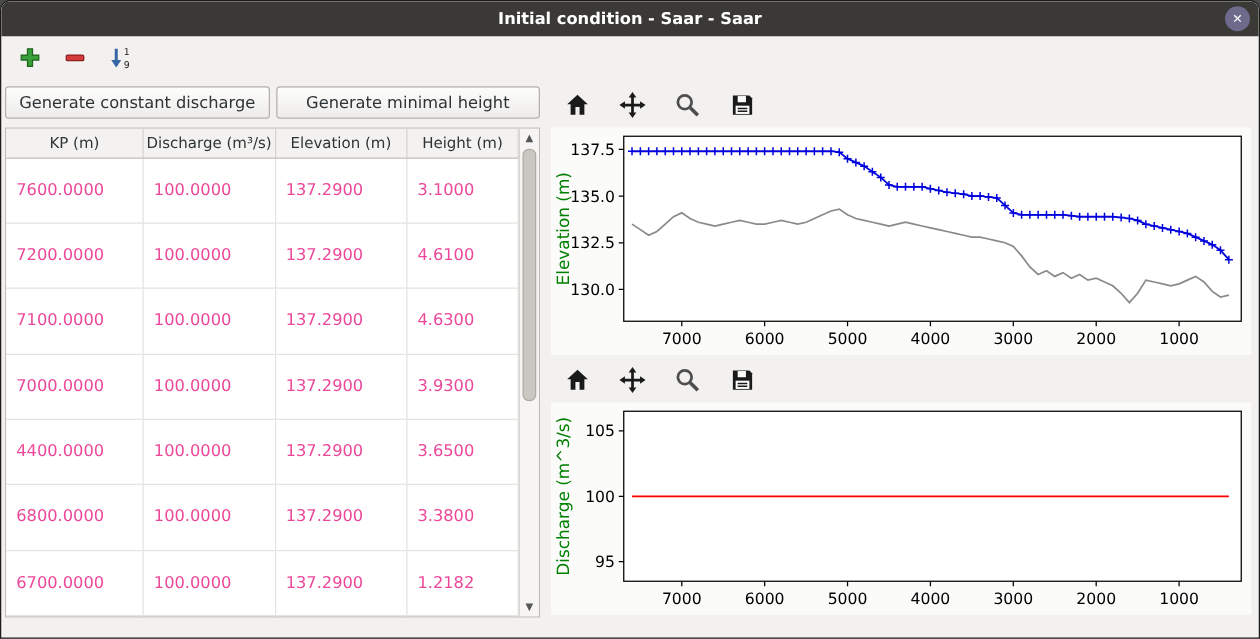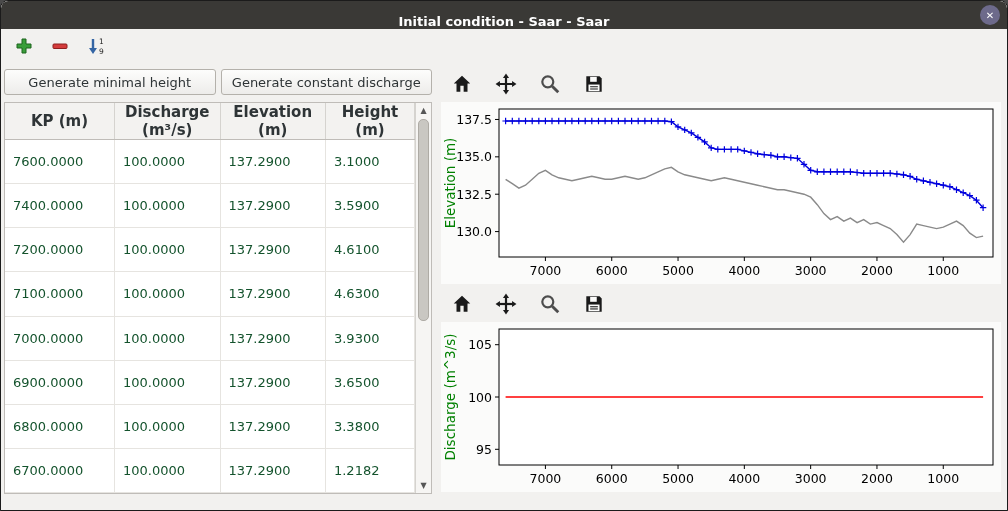--- a/index.html
+++ b/index.html
@@ -1,39 +1,39 @@
 <!DOCTYPE html>
 <html><head>
 <meta charset="utf-8">
 <style>
   * { margin:0; padding:0; box-sizing:border-box; }
   html,body { width:1008px; height:511px; }
   body { font-family:"DejaVu Sans","Liberation Sans",sans-serif; background:#4a4a4a; }
   .window { width:1008px; height:511px; border:1px solid #1b1b1b; border-radius:8px 8px 0 0;
             overflow:hidden; display:flex; flex-direction:column; background:#f2f1ef; }
-  .titlebar { height:28px; background:#3a3936; color:#ffffff; display:flex; align-items:flex-end;
+  .titlebar { height:28px; background:#3a3936; color:#ffffff; display:flex; align-items:center;
               justify-content:center; position:relative; font-size:13px; font-weight:bold;
               border-radius:7px 7px 0 0; flex:0 0 auto; }
   .close-btn { position:absolute; right:7px; top:4px; width:20px; height:20px; border-radius:50%;
                background:#6d6a8b; color:#fff; display:flex; align-items:center; justify-content:center;
                font-size:10px; cursor:default; }
   .toolbar { height:34px; display:flex; align-items:center; gap:8px; padding:0 9px; flex:0 0 auto; }
   .tool-btn { width:28px; height:26px; display:flex; align-items:center; justify-content:center; border-radius:3px; }
   .content { flex:1; display:flex; min-height:0; }
   .left-panel { width:434px; flex:0 0 auto; padding:6px 3px 0 3px; display:flex; flex-direction:column; }
   .btn-row { display:flex; gap:5px; margin-bottom:7px; }
   .gtk-btn { flex:1; height:26px; background:linear-gradient(#fdfdfc,#edecea); border:1px solid #b4b1ab;
              border-radius:3px; font-size:13px; font-family:inherit; color:#2e3436; }
   .table-wrap { display:flex; border:1px solid #bfbcb8; height:392px; background:#ffffff; }
   table { border-collapse:collapse; table-layout:fixed; width:412px; }
   th { background:#f3f2f0; border-right:1px solid #d5d3cf; border-bottom:1px solid #bfbcb8;
-       font-size:15px; font-weight:bold; height:23px; color:#2e3436; }
+       font-size:12px; font-weight:normal; height:23px; color:#2e3436; }
   th:nth-child(1){width:107px} th:nth-child(2){width:103px} th:nth-child(3){width:103px} th:nth-child(4){width:87px}
   td { border-right:1px solid #e6e4e0; border-bottom:1px solid #e6e4e0; font-size:13px; height:19px;
-       padding-left:8px; color:#14532d; background:#fff; white-space:nowrap; overflow:hidden; }
+       padding-left:8px; color:#ec4899; background:#fff; white-space:nowrap; overflow:hidden; }
   .scrollbar { width:16px; background:#f6f5f3; border-left:1px solid #d5d3cf; display:flex;
                flex-direction:column; align-items:stretch; }
   .sb-btn { height:15px; display:flex; align-items:center; justify-content:center; font-size:8px; color:#565656; }
   .sb-track { flex:1; position:relative; }
   .sb-thumb { position:absolute; top:1px; left:2px; right:2px; height:56%; background:#c9c7c2;
               border:1px solid #aeaba5; border-radius:5px; }
   .right-panel { flex:1; padding:5px 4px 0 6px; display:flex; flex-direction:column; min-width:0; }
   .nav-toolbar { height:32px; display:flex; align-items:center; gap:14px; padding:1px 6px; flex:0 0 auto; }
   .nav-btn { width:30px; height:28px; display:flex; align-items:center; justify-content:center; border-radius:3px; }
   svg.chart { background:#fbfbfa; display:block; margin-top:2px; }
@@ -68,66 +68,60 @@
         <text x="13" y="8" font-size="7.5" fill="#222" font-family="DejaVu Sans, sans-serif">1</text>
         <text x="13" y="18" font-size="7.5" fill="#222" font-family="DejaVu Sans, sans-serif">9</text>
       </svg>
     </div>
   </div>
 
   <div class="content">
 
     <div class="left-panel">
       <div class="btn-row">
+        <button class="gtk-btn">Generate constant discharge</button>
         <button class="gtk-btn">Generate minimal height</button>
-        <button class="gtk-btn">Generate constant discharge</button>
       </div>
       <div class="table-wrap">
         <table>
           <thead>
               <tr>
                 <th>KP (m)</th>
                 <th>Discharge (m³/s)</th>
                 <th>Elevation (m)</th>
                 <th>Height (m)</th>
               </tr>
             </thead>
           <tbody>
               <tr>
                 <td>7600.0000</td>
                 <td>100.0000</td>
                 <td>137.2900</td>
                 <td>3.1000</td>
               </tr>
               <tr>
-                <td>7400.0000</td>
-                <td>100.0000</td>
-                <td>137.2900</td>
-                <td>3.5900</td>
-              </tr>
-              <tr>
                 <td>7200.0000</td>
                 <td>100.0000</td>
                 <td>137.2900</td>
                 <td>4.6100</td>
               </tr>
               <tr>
                 <td>7100.0000</td>
                 <td>100.0000</td>
                 <td>137.2900</td>
                 <td>4.6300</td>
               </tr>
               <tr>
                 <td>7000.0000</td>
                 <td>100.0000</td>
                 <td>137.2900</td>
                 <td>3.9300</td>
               </tr>
               <tr>
-                <td>6900.0000</td>
+                <td>4400.0000</td>
                 <td>100.0000</td>
                 <td>137.2900</td>
                 <td>3.6500</td>
               </tr>
               <tr>
                 <td>6800.0000</td>
                 <td>100.0000</td>
                 <td>137.2900</td>
                 <td>3.3800</td>
               </tr>

